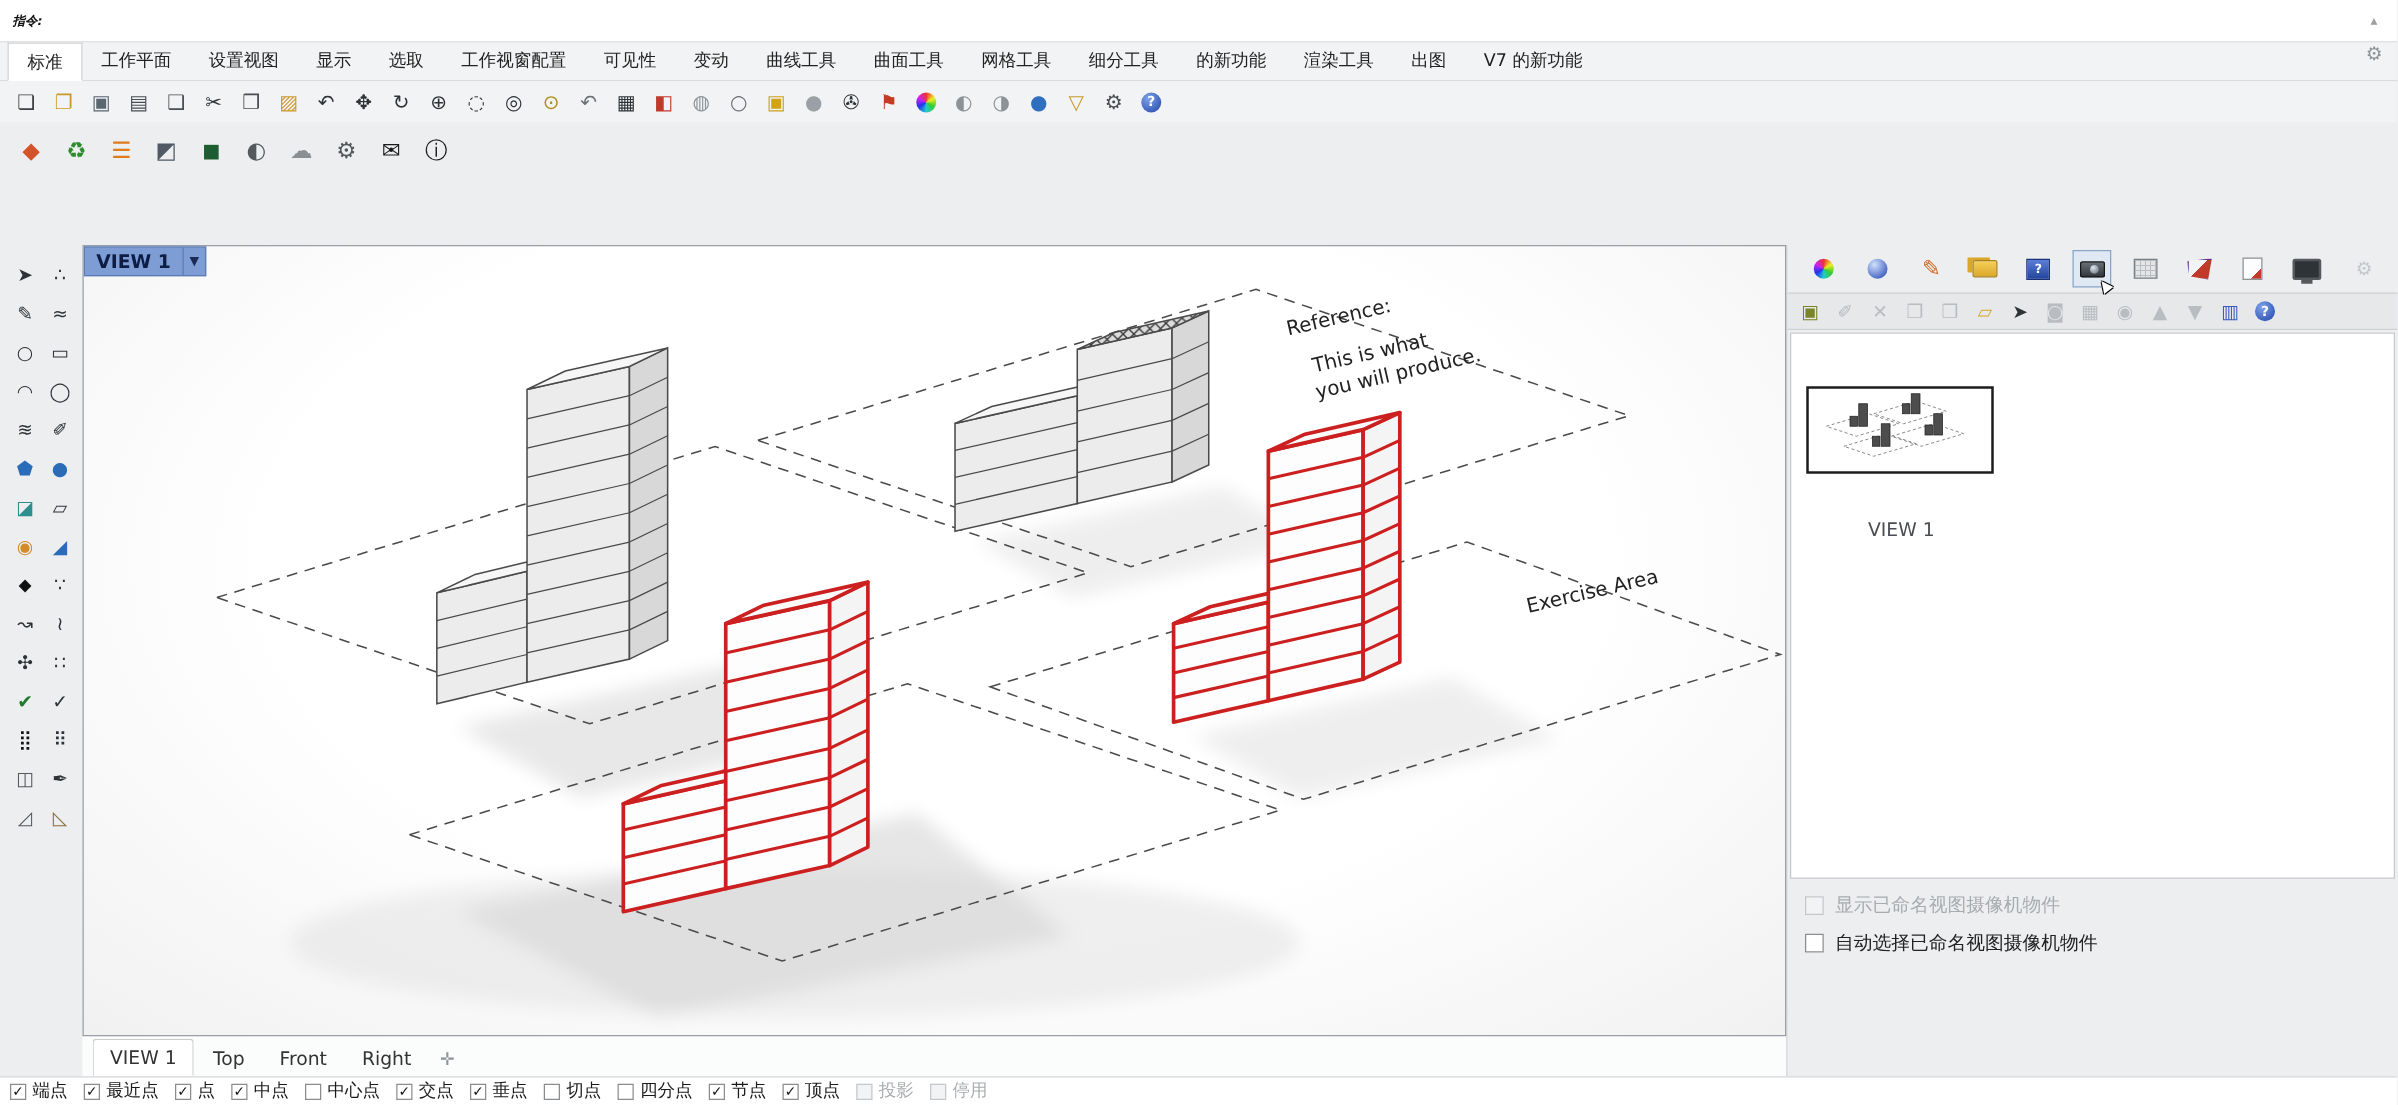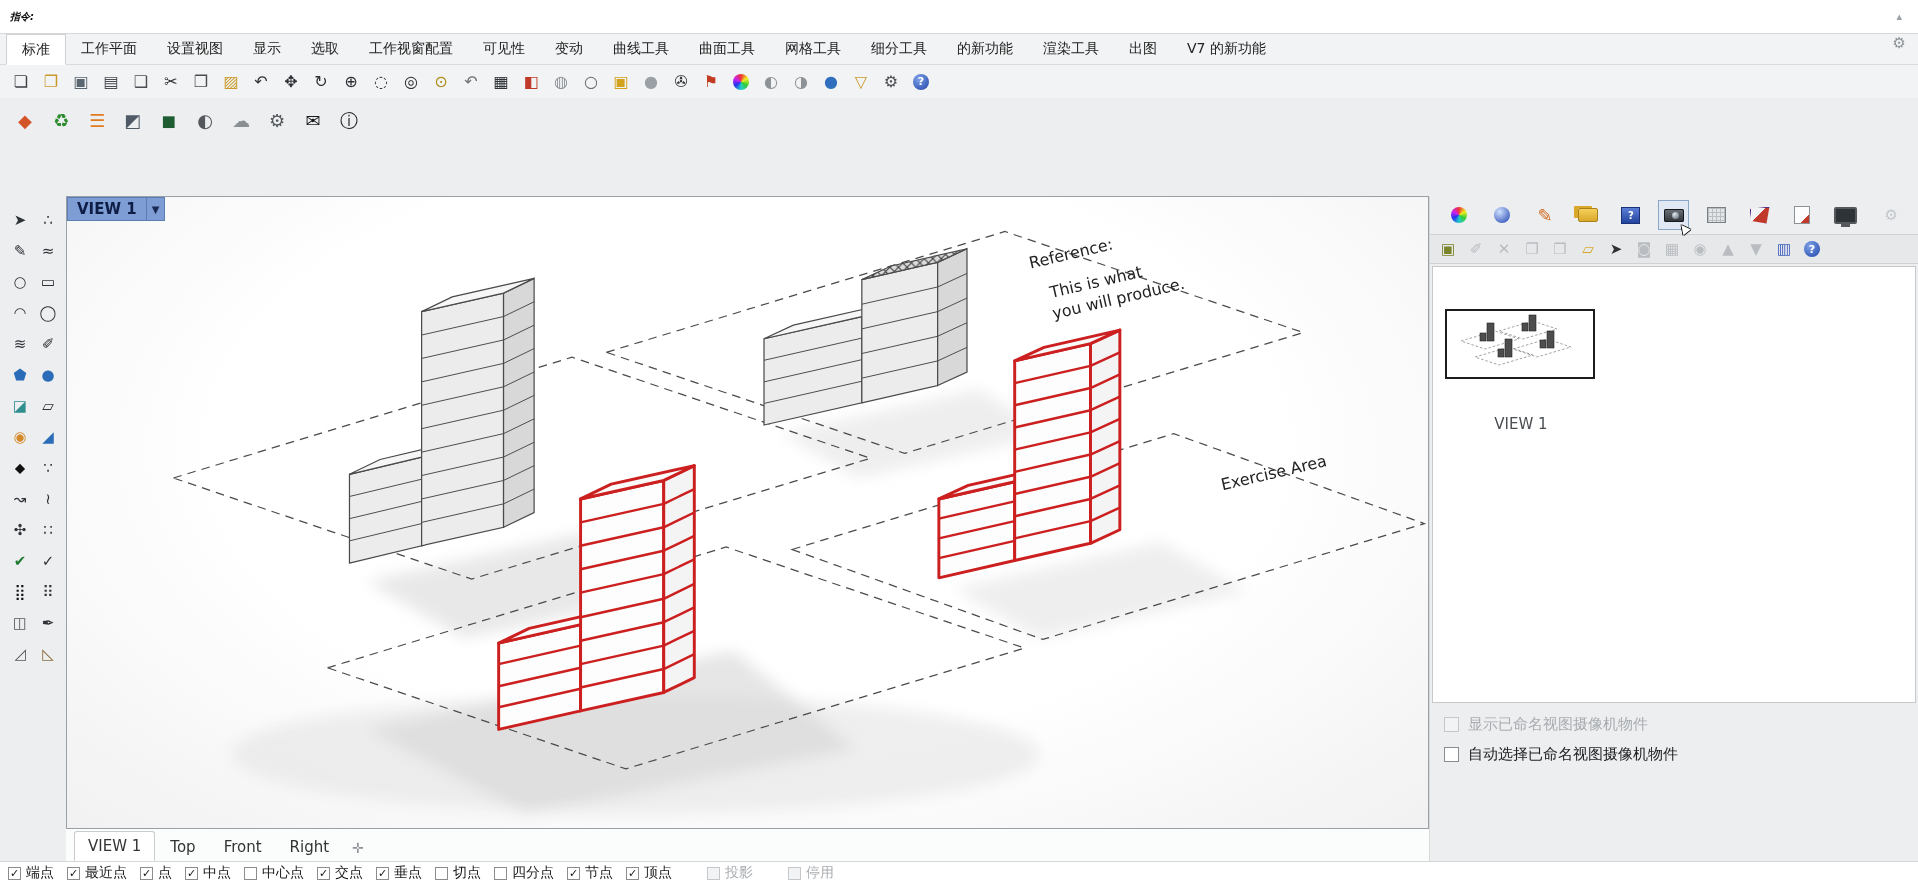--- a/index.html
+++ b/index.html
@@ -92,21 +92,21 @@
   .chk { display:flex; align-items:center; gap:9px; height:30px; font-size:15px; color:#222; }
   .cb { width:15px; height:15px; background:#fff; border:1px solid #8a8d90; display:flex; align-items:center; justify-content:center; font-size:12px; color:#111; flex:0 0 auto; }
   .checked .cb::after { content:"✓"; }
   .chk.disabled { color:#a9acaf; }
   .chk.disabled .cb { border-color:#c5c8cb; background:#f2f3f4; }
 
   
   .statusbar { height:23px; background:#fff; border-top:1px solid #d4d6d8; display:flex; align-items:center; gap:13px; padding:0 8px; }
   .osnap { display:flex; align-items:center; gap:5px; font-size:14px; color:#1a1a1a; }
   .osnap .cb { width:13px; height:13px; font-size:11px; }
-  .osnap.disabled { color:#a9acaf;margin-left:22px; }
+  .osnap.disabled { color:#a9acaf; }
   .osnap.disabled .cb { border-color:#c5c8cb; background:#f2f3f4; }
 </style>
 </head>
 <body>
 
 <div id="app">
 
   <div class="cmdbar">
     <span class="cmd-label">指令:</span>
     <input class="cmd-input" value="" style="">

